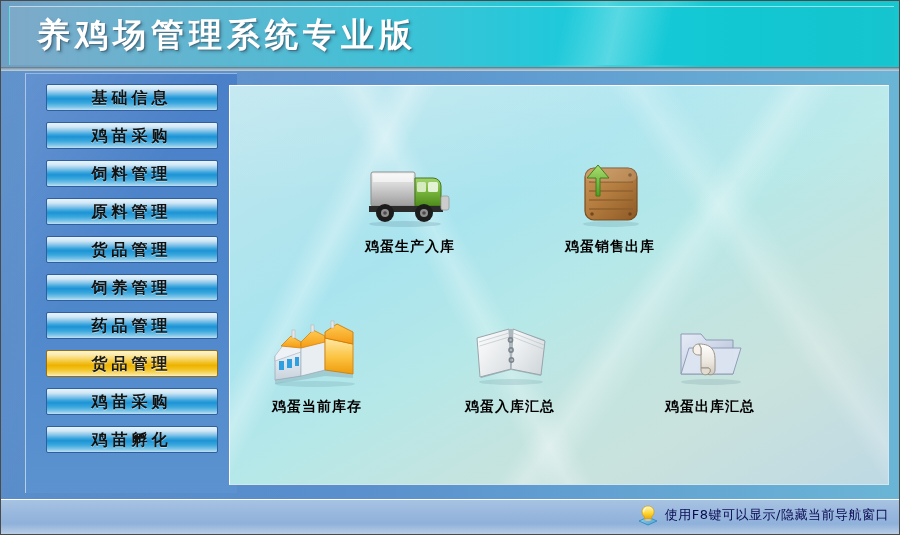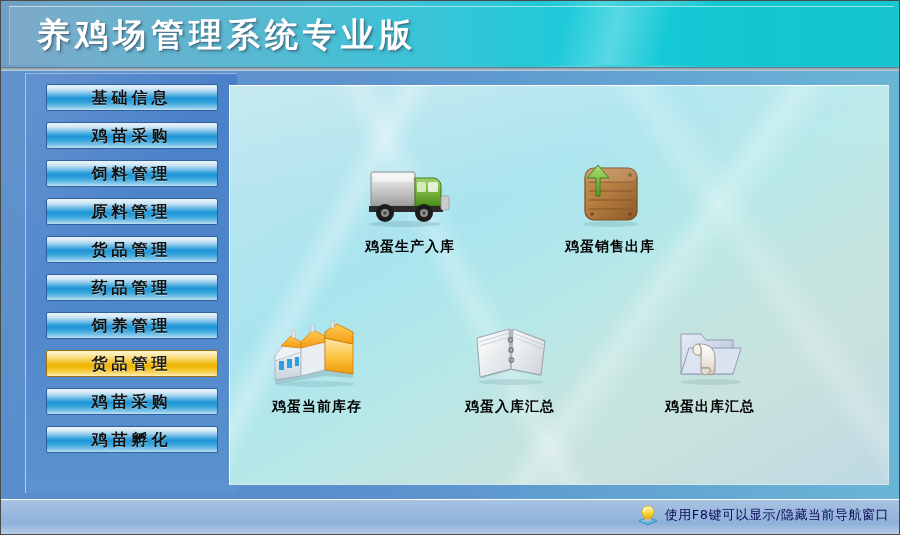--- a/index.html
+++ b/index.html
@@ -286,24 +286,24 @@
       <div class="nav-btn">
         <span class="nav-label">饲料管理</span>
       </div>
       <div class="nav-btn">
         <span class="nav-label">原料管理</span>
       </div>
       <div class="nav-btn">
         <span class="nav-label">货品管理</span>
       </div>
       <div class="nav-btn">
+        <span class="nav-label">饲养管理</span>
+      </div>
+      <div class="nav-btn">
         <span class="nav-label">药品管理</span>
-      </div>
-      <div class="nav-btn">
-        <span class="nav-label">饲养管理</span>
       </div>
       <div class="nav-btn active">
         <span class="nav-label">货品管理</span>
       </div>
       <div class="nav-btn">
         <span class="nav-label">鸡苗采购</span>
       </div>
       <div class="nav-btn">
         <span class="nav-label">鸡苗孵化</span>
       </div>

